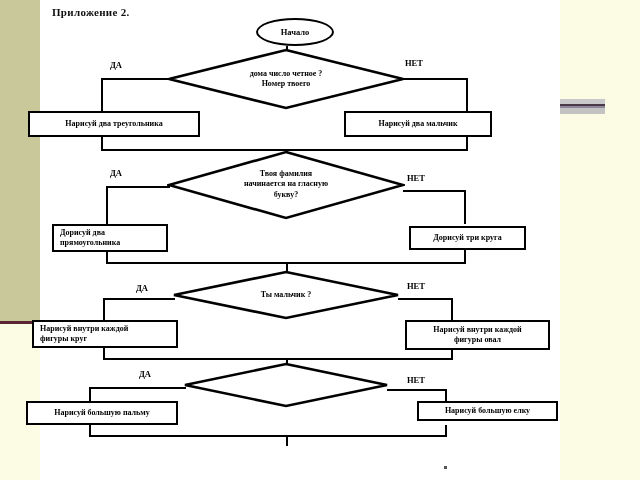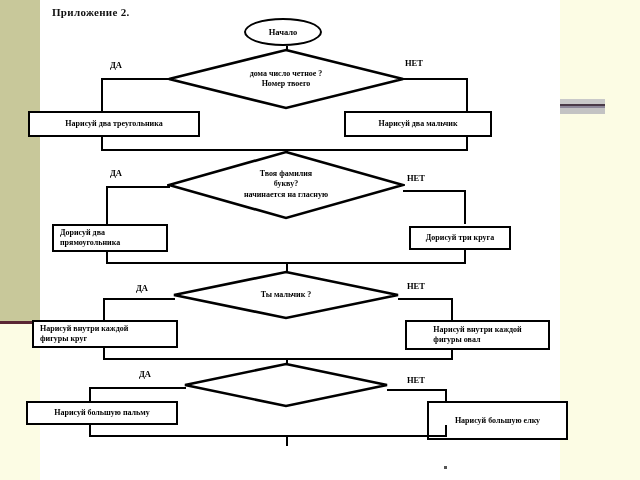--- a/index.html
+++ b/index.html
@@ -99,21 +99,21 @@
     background: #fff;
     box-sizing: border-box;
     display: flex;
     align-items: center;
     padding: 0 6px;
     font-size: 8px;
     font-weight: bold;
     color: #000;
     line-height: 1.25;
   }
-  .process.center { justify-content: center; text-align: left; }
+  .process.center { justify-content: center; text-align: center; }
   .process.left  { justify-content: flex-start; text-align: left; }
 
   .decision {
     position: absolute;
   }
   .decision svg { display: block; }
   .decision .dlabel {
     position: absolute;
     left: 0; right: 0; top: 50%;
     transform: translateY(-50%);
@@ -155,21 +155,21 @@
   <div class="deco-bar">
     <i class="deco-b1"></i>
       <i class="deco-b2"></i>
       <i class="deco-b3"></i>
       <i class="deco-b4"></i>
   </div>
   <div class="deco-dot"></div>
 
   <div class="title">Приложение 2.</div>
 
-  <div class="terminator" style="left:244px; top:18px; width:78px; height:28px;">
+  <div class="terminator" style="left:256px; top:18px; width:78px; height:28px;">
     <span>Начало</span>
   </div>
   <div class="ln v" style="left:286px; top:46px; height:17px;"></div>
 
   <div class="decision" style="left:167px; top:48px; width:238px; height:62px;">
     <svg width="238" height="62" viewBox="0 0 238 62">
       <polygon points="119,2 236,31 119,60 2,31" fill="#ffffff" stroke="#000000" stroke-width="2.6"></polygon>
     </svg>
     <div class="dlabel">
       <div>дома число четное ?</div>
@@ -196,39 +196,39 @@
   <div class="ln v" style="left:466px; top:137px; height:14px;"></div>
   <div class="ln h" style="left:101px; top:149px; width:367px;"></div>
   <div class="ln v" style="left:286px; top:149px; height:14px;"></div>
 
   <div class="decision" style="left:167px; top:150px; width:238px; height:70px;">
     <svg width="238" height="70" viewBox="0 0 238 70">
       <polygon points="119,2 236,35 119,68 2,35" fill="#ffffff" stroke="#000000" stroke-width="2.6"></polygon>
     </svg>
     <div class="dlabel">
       <div>Твоя фамилия</div>
+      <div>начинается на гласную</div>
       <div>букву?</div>
-      <div>начинается на гласную</div>
     </div>
   </div>
   <div class="branch-label" style="left:110px; top:168px;">ДА</div>
   <div class="branch-label" style="left:407px; top:173px;">НЕТ</div>
 
   <div class="ln h" style="left:106px; top:186px; width:64px;"></div>
   <div class="ln v" style="left:106px; top:186px; height:38px;"></div>
   <div class="ln h" style="left:403px; top:190px; width:63px;"></div>
   <div class="ln v" style="left:464px; top:190px; height:34px;"></div>
 
   <div class="process left" style="left:52px; top:224px; width:116px; height:28px;">
     <span>
       <span>Дорисуй  два</span><br>
       <span>прямоугольника</span>
     </span>
   </div>
-  <div class="process center" style="left:409px; top:226px; width:102px; height:24px;">
+  <div class="process center" style="left:409px; top:226px; width:117px; height:24px;">
     <span>Дорисуй три круга</span>
   </div>
 
   <div class="ln v" style="left:106px; top:252px; height:12px;"></div>
   <div class="ln v" style="left:464px; top:250px; height:14px;"></div>
   <div class="ln h" style="left:106px; top:262px; width:360px;"></div>
   <div class="ln v" style="left:286px; top:262px; height:16px;"></div>
 
   <div class="decision" style="left:172px; top:270px; width:228px; height:50px;">
     <svg width="228" height="50" viewBox="0 0 228 50">
@@ -273,21 +273,21 @@
   <div class="branch-label" style="left:407px; top:375px;">НЕТ</div>
 
   <div class="ln h" style="left:89px; top:387px; width:97px;"></div>
   <div class="ln v" style="left:89px; top:387px; height:14px;"></div>
   <div class="ln h" style="left:387px; top:389px; width:60px;"></div>
   <div class="ln v" style="left:445px; top:389px; height:12px;"></div>
 
   <div class="process center" style="left:26px; top:401px; width:152px; height:24px;">
     <span>Нарисуй большую пальму</span>
   </div>
-  <div class="process center" style="left:427px; top:401px; width:141px; height:39px;">
+  <div class="process center" style="left:417px; top:401px; width:141px; height:20px;">
     <span>Нарисуй большую елку</span>
   </div>
 
   <div class="ln v" style="left:89px; top:425px; height:12px;"></div>
   <div class="ln v" style="left:445px; top:425px; height:12px;"></div>
   <div class="ln h" style="left:89px; top:435px; width:358px;"></div>
   <div class="ln v" style="left:286px; top:435px; height:11px;"></div>
 
 
 </div>

